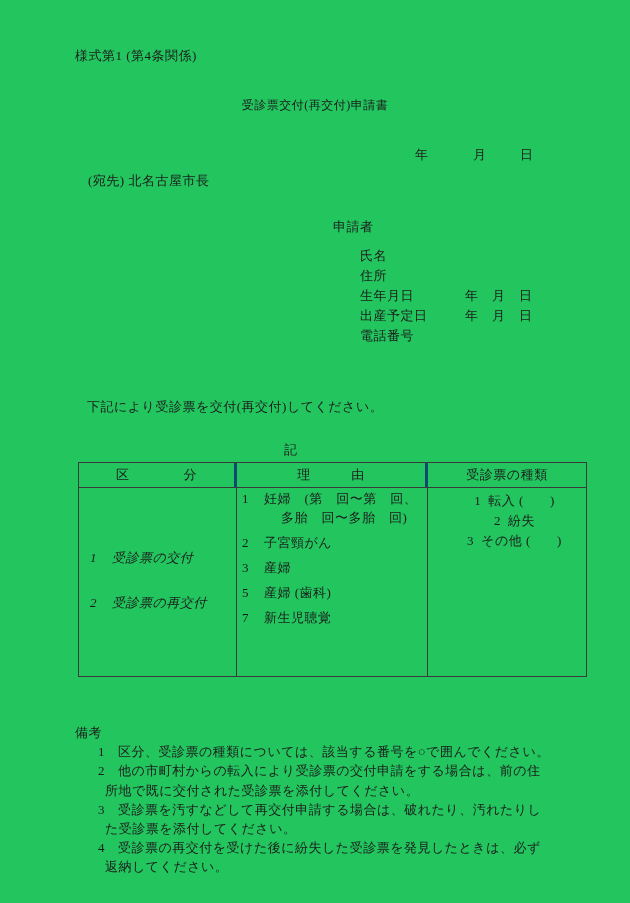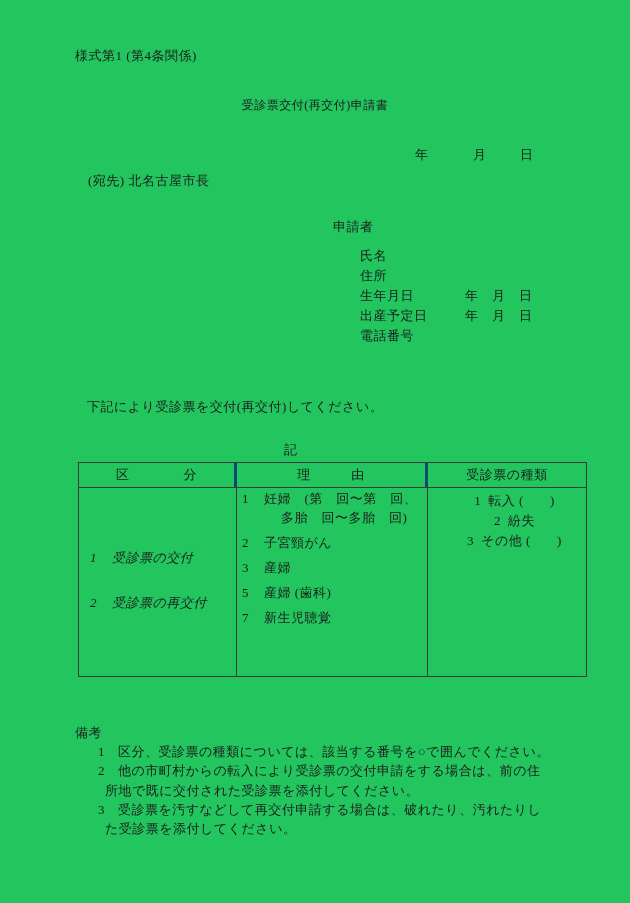--- a/index.html
+++ b/index.html
@@ -214,15 +214,21 @@
       <div class="rl2">所地で既に交付された受診票を添付してください。</div>
     </div>
 
     <div class="remark-item">
       <div class="rl1">
         <span class="rnum">3</span><span>受診票を汚すなどして再交付申請する場合は、破れたり、汚れたりし</span>
       </div>
       <div class="rl2">た受診票を添付してください。</div>
     </div>
 
+    <div class="remark-item">
+      <div class="rl1">
+        <span class="rnum">4</span><span>受診票の再交付を受けた後に紛失した受診票を発見したときは、必ず</span>
+      </div>
+      <div class="rl2">返納してください。</div>
+    </div>
   </div>
 
 </div>
 
 </body></html>

